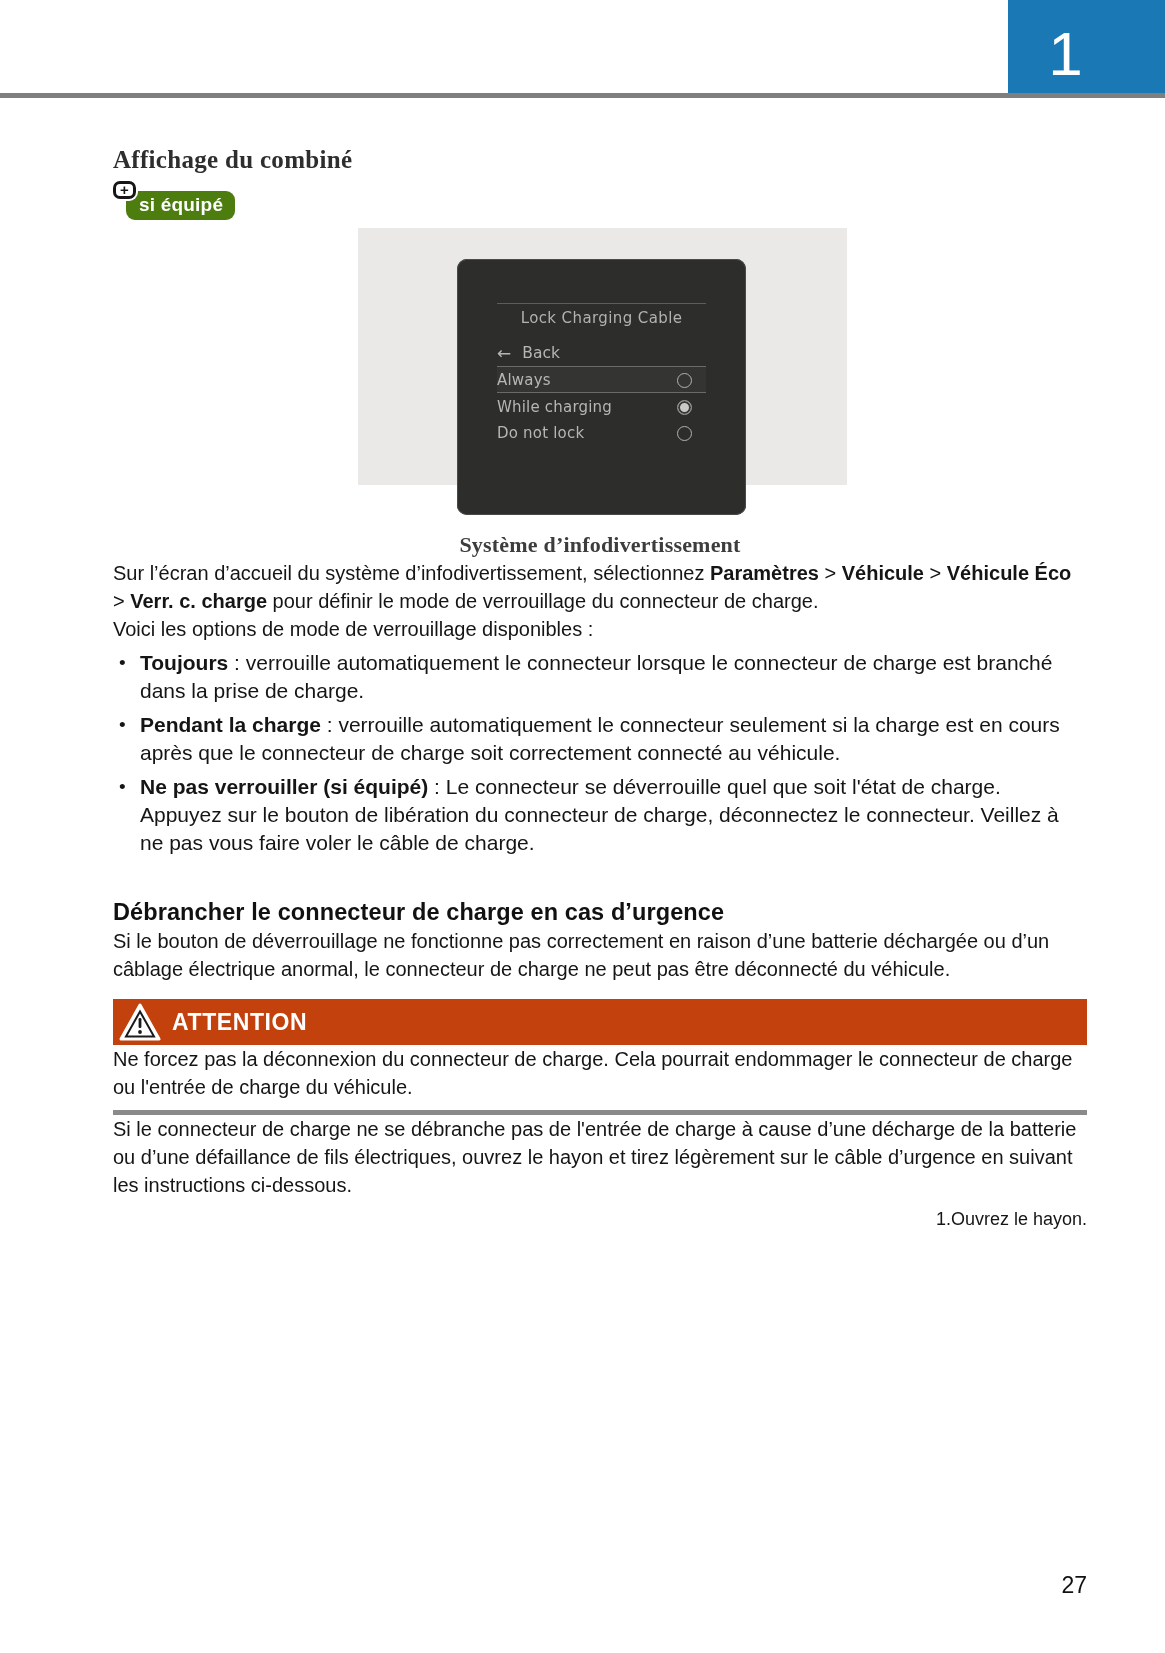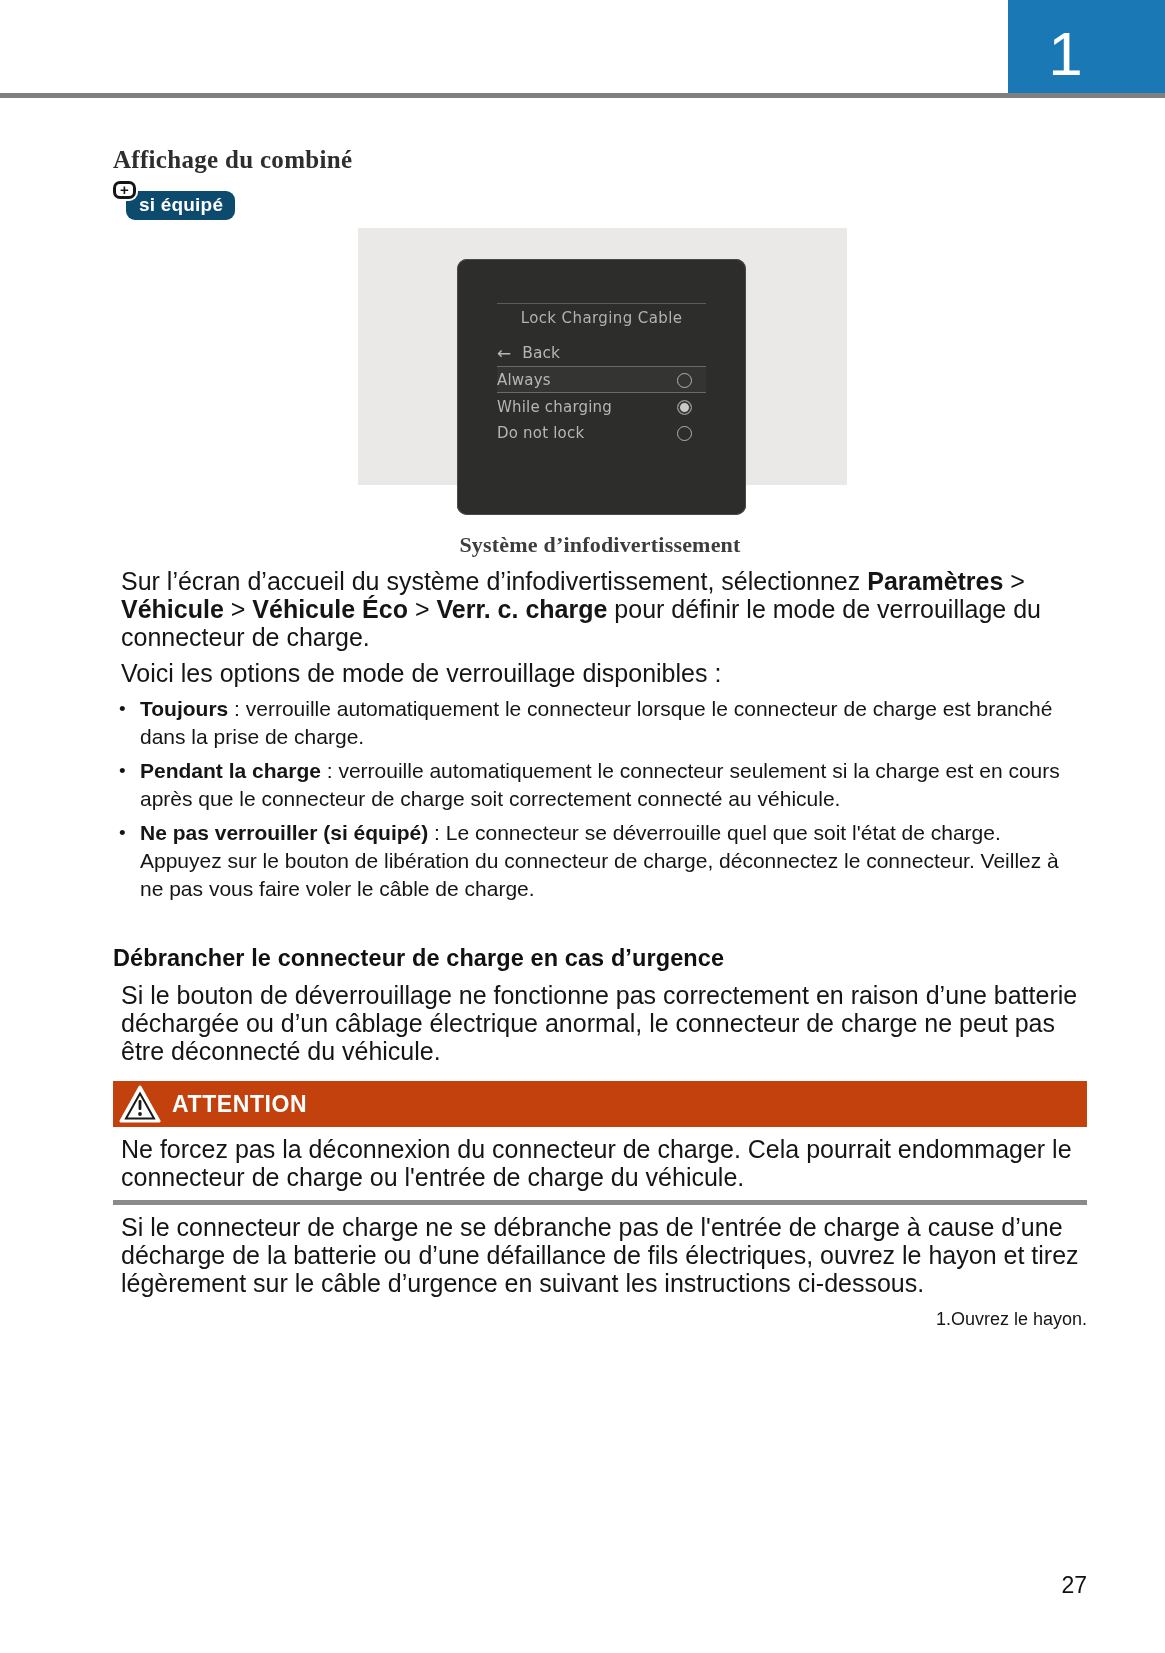--- a/index.html
+++ b/index.html
@@ -19,21 +19,21 @@
 
   
   .content { position:absolute; left:113px; top:0; width:974px; }
 
   .section-title {
     margin:144px 0 0 0; font-family:"Liberation Serif", serif; font-weight:700;
     font-size:25px; line-height:32px; color:#2e2e2e; letter-spacing:0.3px;
   }
   .badge-row { position:relative; margin-top:5px; height:37px; width:160px; }
   .badge-pill {
-    position:absolute; left:13px; top:10px; background:#0c4a6e; color:#ffffff;
+    position:absolute; left:13px; top:10px; background:#4d7c0f; color:#ffffff;
     font-size:19px; font-weight:700; line-height:1; padding:4px 12px 6px 13px; border-radius:9px;
     letter-spacing:0.2px;
   }
   .badge-plus {
     position:absolute; left:0; top:0; width:17px; height:12px; background:#ffffff;
     border:3px solid #161616; border-radius:7px; z-index:2;
     display:flex; align-items:center; justify-content:center;
     font-size:15px; font-weight:700; color:#161616; line-height:0;
     box-shadow:0 0 0 2px #ffffff;
   }
@@ -65,21 +65,21 @@
     position:absolute; right:14px; width:13px; height:13px; border-radius:50%;
     border:1.5px solid #b2b2b0; box-sizing:content-box;
   }
   .radio.selected { background:#c9c9c7; border-color:#8f8f8d; box-shadow:0 0 0 2px #3a3a38 inset; }
 
   
   .serif-sub {
     margin:46px 0 0 0; font-family:"Liberation Serif", serif; font-weight:700;
     font-size:22px; line-height:28px; color:#3d3d3d; letter-spacing:0.2px;text-align:center;
   }
-  p.body { margin:8px; font-size:25px; line-height:28px; color:#151515; }
+  p.body { margin:0; font-size:20px; line-height:28px; color:#151515; }
   .p-intro   { margin-top:10px; }
   .p-options { margin-top:30px; }
   b.menu-path { font-weight:700; }
 
   ul.lock-options { list-style:none; margin:6px 0 0 0; padding:0; }
   ul.lock-options li { position:relative; margin-top:6px; padding-left:27px; font-size:21px; line-height:28px; }
   ul.lock-options li:first-child { margin-top:0; }
   .bullet-dot { position:absolute; left:6px; top:0; font-size:19px; }
   .opt-term { font-weight:700; }
 

